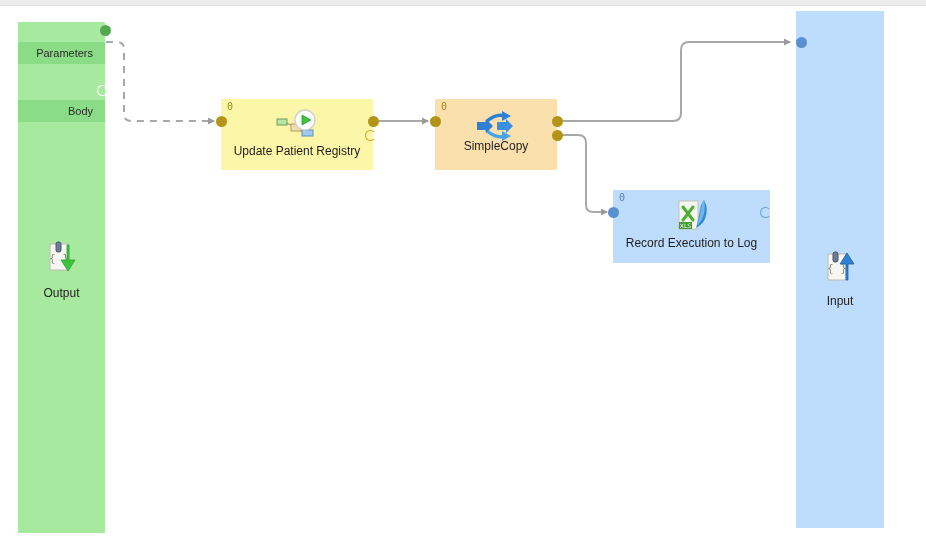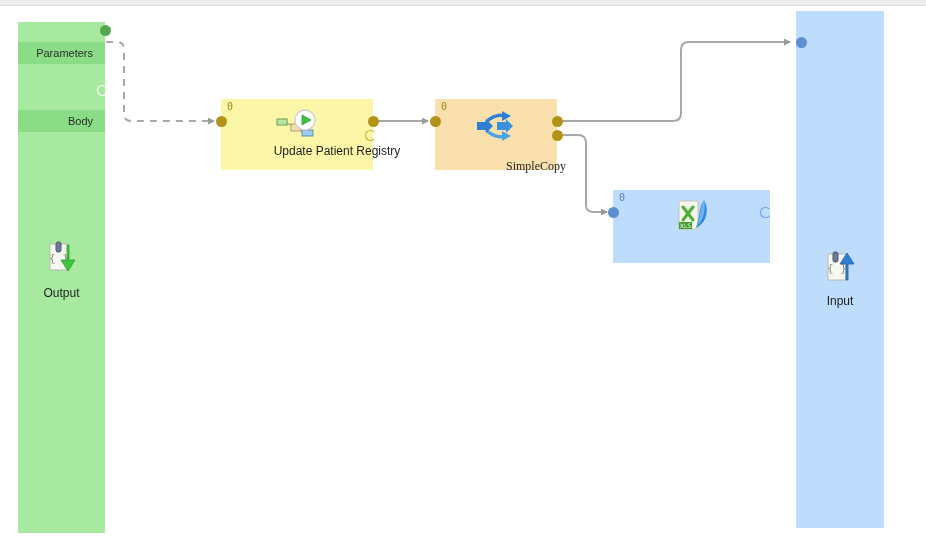--- a/index.html
+++ b/index.html
@@ -54,21 +54,21 @@
     justify-content: flex-end;
     padding-right: 12px;
     box-sizing: border-box;
   }
   .port-band span {
     font-size: 11px;
     color: #2b2b2b;
     white-space: nowrap;
   }
   .band-parameters { top: 20px; }
-  .band-body { top: 88px; padding-left: 7px; }
+  .band-body { top: 78px; padding-left: 7px; }
 
   
   .port {
     position: absolute;
     width: 11px;
     height: 11px;
     border-radius: 50%;
     box-sizing: border-box;
   }
   .port-green-filled { background: #55a84f; }
@@ -112,21 +112,20 @@
     left: 50%;
     transform: translateX(-50%);
   }
   .node-label {
     position: absolute;
     left: 0;
     width: 100%;
     font-size: 12px;
     color: #1e1e1e;
     white-space: nowrap;
-    margin-left: 40px;
   }
 
   
   .endpoint {
     position: absolute;
     text-align: center;
     width: 87px;
   }
   .endpoint-label {
     font-size: 12px;
@@ -224,35 +223,36 @@
     <div class="node-icon" style="top:10px;">
       <svg width="46" height="34" viewBox="0 0 46 34">
         <path d="M14,12 Q24,4 32,7" fill="none" stroke="#2f7fd4" stroke-width="3.4" stroke-linecap="round"></path>
         <path d="M14,22 Q24,30 32,27" fill="none" stroke="#4aa3e8" stroke-width="3.4" stroke-linecap="round"></path>
         <path d="M29,2 L38,7 L29,12 Z" fill="#2f7fd4"></path>
         <path d="M29,22 L38,27 L29,32 Z" fill="#4aa3e8"></path>
         <path d="M4,13 L13,13 L13,10 L20,17 L13,24 L13,21 L4,21 Z" fill="#2f7fd4"></path>
         <path d="M24,13 L33,13 L33,10 L40,17 L33,24 L33,21 L24,21 Z" fill="#3a90de"></path>
       </svg>
     </div>
-    <div class="node-label" style="top:60px;font-family:Liberation Serif, serif;">SimpleCopy</div>
+    <div class="node-label" style="top:40px;">SimpleCopy</div>
   </div>
   <div class="port port-gold-filled" style="left:430px; top:116px;"></div>
   <div class="port port-gold-filled" style="left:552px; top:116px;"></div>
   <div class="port port-gold-filled" style="left:552px; top:130px;"></div>
 
   <div class="node node-blue" style="left:613px; top:190px; width:157px; height:73px;">
     <div class="node-index idx-blue">0</div>
     <div class="node-icon" style="top:8px;">
       <svg width="44" height="38" viewBox="0 0 44 38">
         <path d="M9,3 L28,3 L28,31 L9,31 Z" fill="#f6f6f1" stroke="#c3c3b5" stroke-width="1"></path>
         <path d="M13,9 L23,22 M23,9 L13,22" stroke="#4caf32" stroke-width="3" stroke-linecap="round"></path>
         <rect x="9" y="24" width="13" height="7" fill="#3f9b2a"></rect>
         <text x="15.5" y="30" font-size="6" fill="#ffffff" text-anchor="middle" font-family="DejaVu Sans, sans-serif">XLS</text>
         <path d="M34,2 Q39,11 35,21 Q32,27 26,30 Q29,20 30,12 Q31,6 34,2 Z" fill="#2f88d8"></path>
         <path d="M34,2 Q36,10 33,19 Q31,24 27,28 Q30,19 31,11 Q32,5 34,2 Z" fill="#6fb6ef"></path>
       </svg>
     </div>
+    <div class="node-label" style="top:46px;">Record Execution to Log</div>
   </div>
   <div class="port port-blue-filled" style="left:608px; top:207px;"></div>
   <div class="port port-hollow-blue" style="left:760px; top:207px;"></div>
 
 </div>
 
 </body></html>

